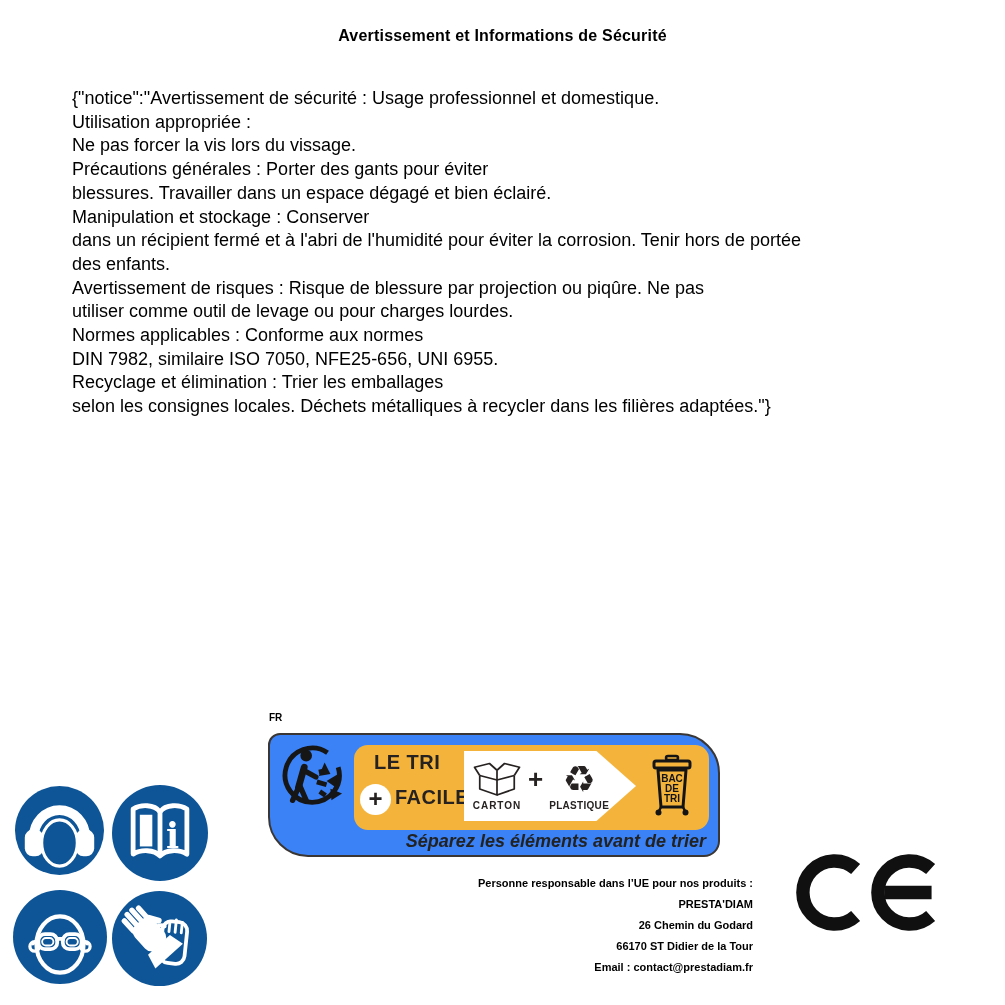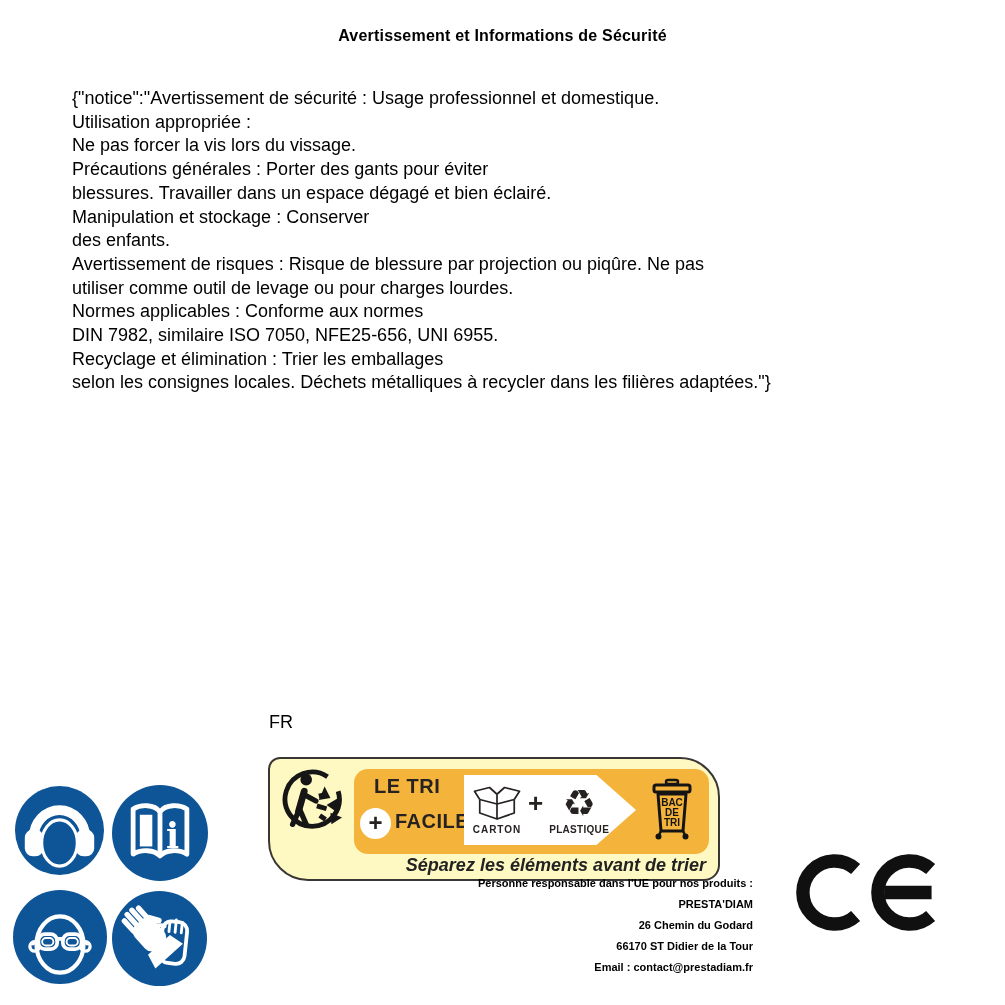--- a/index.html
+++ b/index.html
@@ -11,24 +11,24 @@
     position:absolute;top:27px;left:0;width:100%;text-align:center;
     font-size:16px;font-weight:bold;letter-spacing:.2px;
   }
   .notice{position:absolute;left:72px;top:87px;width:905px;font-size:18px;line-height:23.7px;}
   .nline{white-space:pre;}
 
   
   .picto{position:absolute;}
 
   
-  .fr-label{position:absolute;left:269px;top:712px;font-size:18px;font-weight:400;}
+  .fr-label{position:absolute;left:269px;top:712px;font-size:10px;font-weight:700;}
   .infotri-box{
-    position:absolute;left:268px;top:733px;width:452px;height:124px;background:#fef9c3;
-    border:2.5px solid #3a3633;border-radius:12px 40px 16px 40px;box-sizing:border-box;margin-top:24px;
+    position:absolute;left:268px;top:733px;width:452px;height:124px;background:#3b82f6;
+    border:2.5px solid #3a3633;border-radius:12px 40px 16px 40px;box-sizing:border-box;
   }
   .triman{position:absolute;left:10px;top:9px;}
   .band{position:absolute;left:84px;top:10px;width:355px;height:85px;background:#F4B43C;border-radius:14px;}
   .letri{position:absolute;left:20px;top:6px;font-size:20px;font-weight:800;letter-spacing:.5px;color:#262221;}
   .plus-circle{
     position:absolute;left:6px;top:39px;width:31px;height:31px;border-radius:50%;background:#fff;
     display:flex;align-items:center;justify-content:center;
   }
   .plus-circle span{font-size:24px;font-weight:800;color:#262221;line-height:1;margin-top:-2px;}
   .facile{position:absolute;left:41px;top:41px;font-size:20px;font-weight:700;letter-spacing:.5px;color:#262221;}
@@ -61,20 +61,21 @@
 
   <div class="title">Avertissement et Informations de Sécurité</div>
 
   <div class="notice">
     <div class="nline">{"notice":"Avertissement de sécurité : Usage professionnel et domestique.</div>
     <div class="nline">Utilisation appropriée :</div>
     <div class="nline">Ne pas forcer la vis lors du vissage.</div>
     <div class="nline">Précautions générales : Porter des gants pour éviter</div>
     <div class="nline">blessures. Travailler dans un espace dégagé et bien éclairé.</div>
     <div class="nline">Manipulation et stockage : Conserver</div>
+    <div class="nline">dans un récipient fermé et à l'abri de l'humidité pour éviter la corrosion. Tenir hors de portée</div>
     <div class="nline">des enfants.</div>
     <div class="nline">Avertissement de risques : Risque de blessure par projection ou piqûre. Ne pas</div>
     <div class="nline">utiliser comme outil de levage ou pour charges lourdes.</div>
     <div class="nline">Normes applicables : Conforme aux normes</div>
     <div class="nline">DIN 7982, similaire ISO 7050, NFE25-656, UNI 6955.</div>
     <div class="nline">Recyclage et élimination : Trier les emballages</div>
     <div class="nline">selon les consignes locales. Déchets métalliques à recycler dans les filières adaptées."}</div>
   </div>
 
   <svg class="picto" style="left:15px;top:786px" width="89" height="89" viewBox="0 0 100 100">

